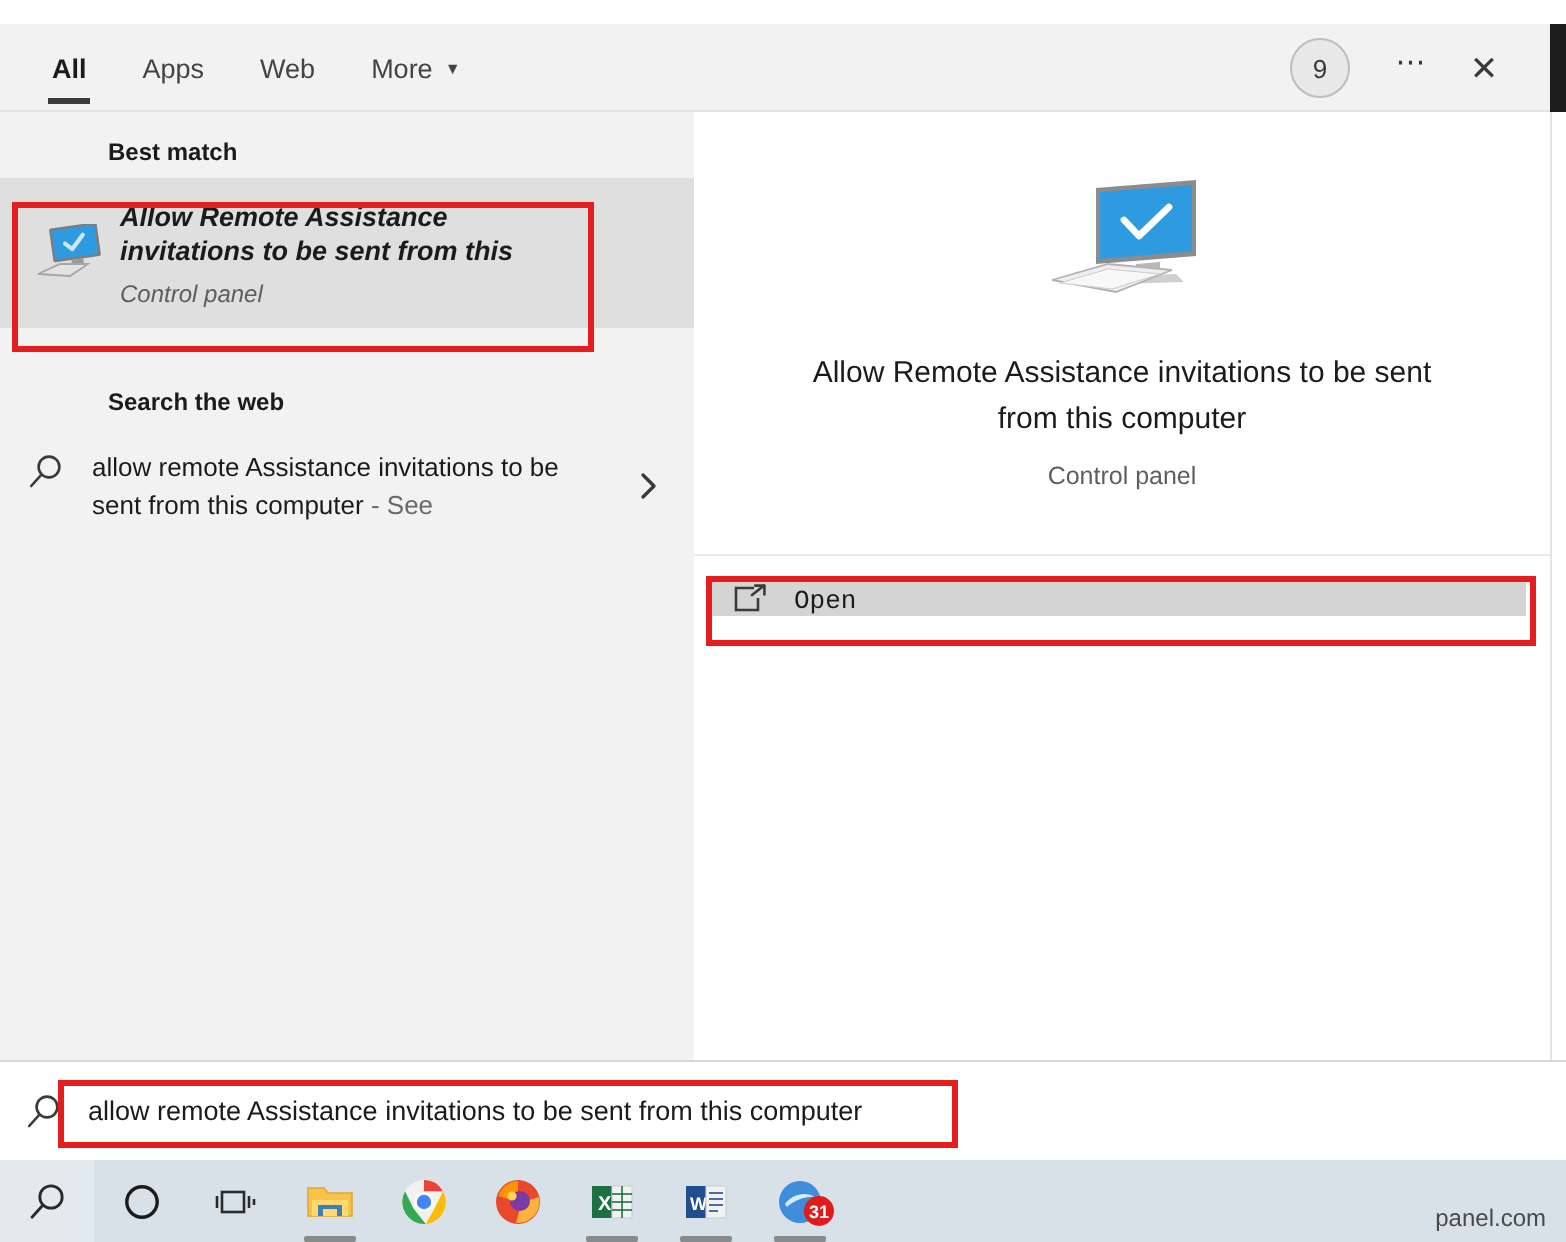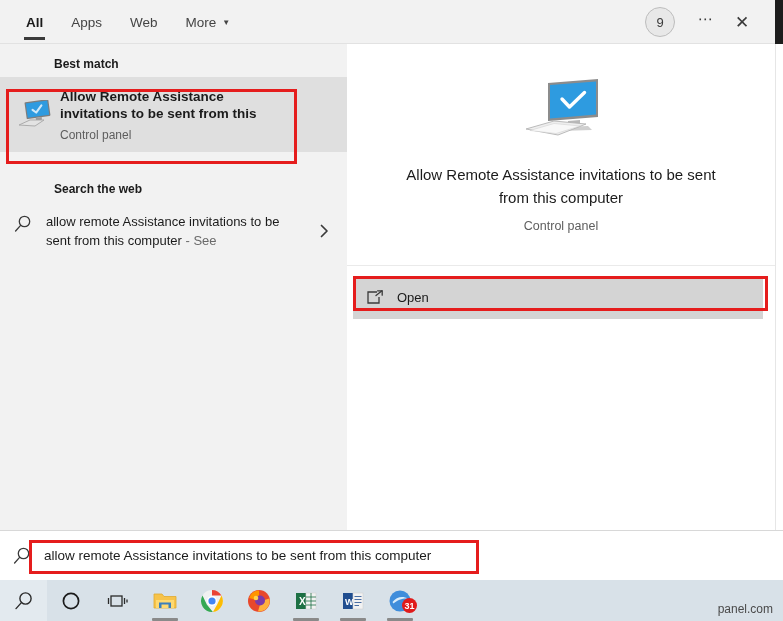--- a/index.html
+++ b/index.html
@@ -11,21 +11,21 @@
     width: 783px;
     height: 621px;
     font-family: "Liberation Sans", sans-serif;
     overflow: hidden;
     position: relative;
   }
 
   
   #search-flyout {
     position: absolute;
-    left: 0; top: 0;
+    left: 0; top: 12px;
     width: 783px;
     height: 580px;
     background: #ffffff;
     overflow: hidden;
   }
 
   
   .right-edge-strip {
     position: absolute;
     right: 0; top: 0;
@@ -148,21 +148,21 @@
     align-items: center;
   }
   .bm-icon {
     width: 42px;
     margin-left: 14px;
     margin-right: 4px;
     display: flex;
     align-items: center;
     justify-content: center;
   }
-  .bm-texts { flex: 1; padding-right: 10px; }
+  .bm-texts { flex: 1; padding-right: 10px; font-style: italic; }
   .bm-title {
     font-size: 13.5px;
     font-weight: bold;
     color: #1b1b1b;
     line-height: 17px;
     max-width: 235px;
   }
   .bm-sub {
     font-size: 12px;
     color: #5e5e5e;
@@ -245,24 +245,25 @@
   .preview-sub {
     font-size: 12.5px;
     color: #5e5e5e;
     margin-top: 10px;
     text-align: center;
   }
   .action-row {
     margin-top: 10px;
     margin-left: 6px;
     width: 410px;
-    height: 43px;
+    height: 20px;
     background: #d4d4d4;
     display: flex;
-    align-items: center;
+    align-items: flex-end;
+    font-family: Liberation Mono, monospace;
   }
   .action-icon {
     width: 44px;
     display: flex;
     align-items: center;
     justify-content: center;
   }
   .action-label {
     font-size: 13px;
     color: #1b1b1b;

